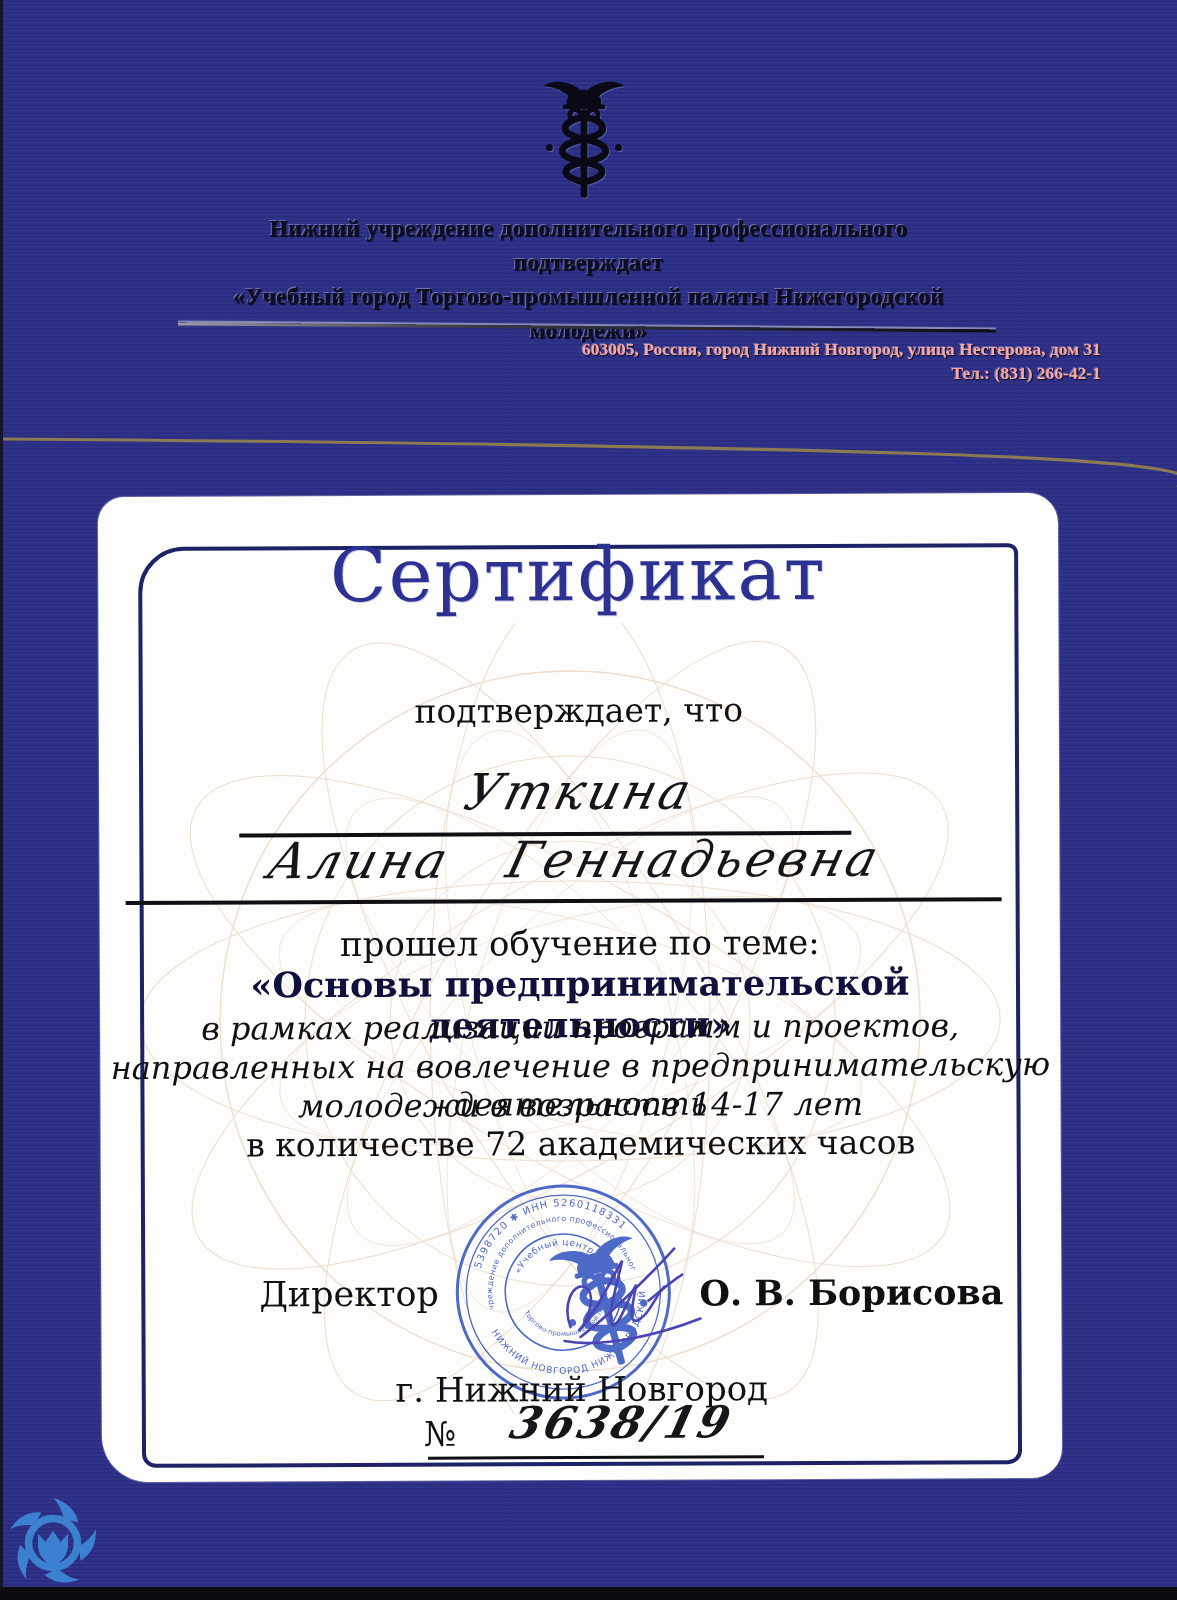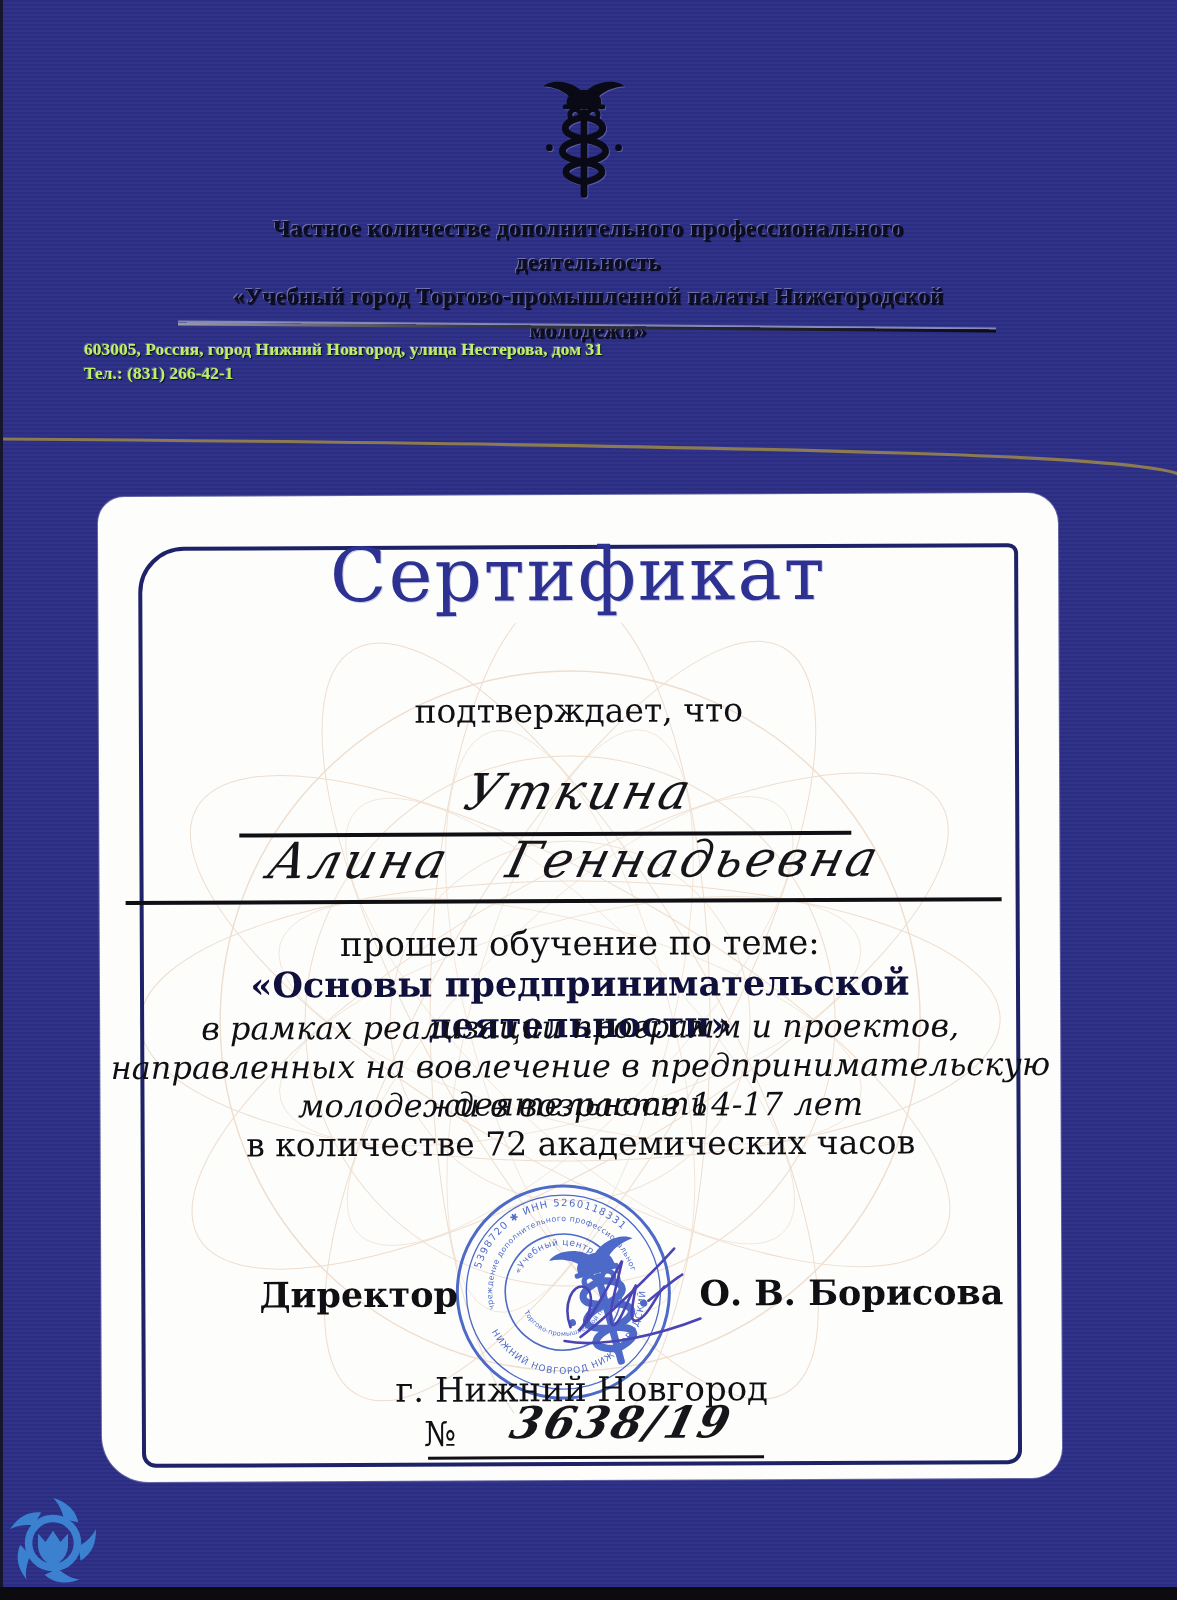--- a/index.html
+++ b/index.html
@@ -27,24 +27,24 @@
     color:#0d0d24;
     text-shadow:-1px -1px 0 rgba(190,195,225,.45), 1px 1px 1px rgba(0,0,0,.85);
   }
   .header-divider{
     position:absolute;left:178px;top:326px;width:818px;height:3px;
     background:linear-gradient(to right,#9a9aa6,#3a3a44 35%,#0c0c14);
     box-shadow:0 -2px 1px rgba(215,218,235,.55);
     transform:rotate(.5deg);
   }
   .address-block{
-    position:absolute;left:84px;top:337px;width:997px;text-align:left;
+    position:absolute;left:104px;top:337px;width:997px;text-align:right;
     font-family:"Liberation Serif","DejaVu Serif",serif;
     font-weight:bold;font-size:17.5px;line-height:24px;
-    color:#bef264;
+    color:#fca5a5;
     text-shadow:-1px -1px 0 rgba(185,190,220,.4), 1px 1px 1px rgba(0,0,0,.8);
   }
   .gold-line-svg{position:absolute;left:0;top:425px;width:1177px;height:90px;}
 
   
   .panel{
     position:absolute;left:100px;top:495px;width:960px;height:985px;
     background:#fdfdfc;border-radius:26px 30px 30px 46px;
     transform:rotate(-.25deg);
     box-shadow:0 0 0 1px rgba(255,255,255,.25);
@@ -68,21 +68,21 @@
   .name-rule{position:absolute;height:3.5px;background:#101014;}
   .rule1{left:140px;top:337px;width:612px;}
   .rule2{left:26px;top:404px;width:876px;}
   .course-intro{top:428px;font-size:34px;}
   .course-title{top:468px;font-size:35px;font-weight:bold;color:#10103c;}
   .prog{font-style:italic;font-size:32px;}
   .p1{top:513px;}
   .p2{top:552px;left:-14px;width:calc(100% + 28px);}
   .p3{top:591px;}
   .hours{top:629px;font-size:33px;}
-  .director-label{position:absolute;left:158px;top:778px;font-size:35px;font-weight:bold;color:#101014;text-align:right;}
+  .director-label{position:absolute;left:158px;top:778px;font-size:35px;font-weight:normal;color:#101014;text-align:right;}
   .director-name{position:absolute;left:598px;top:778px;width:330px;font-size:35px;font-weight:bold;color:#101014;}
   .city{top:874px;font-size:34px;}
   .num-label{position:absolute;left:322px;top:918px;font-size:34px;color:#101014;}
   .num-value{position:absolute;left:380px;top:902px;width:280px;text-align:center;font-size:44px;font-weight:bold;}
   .num-rule{position:absolute;left:326px;top:961px;width:336px;height:2.5px;background:#101014;}
 
   .seal{position:absolute;left:347px;top:682px;width:230px;height:230px;opacity:.92;}
   .seal text{fill:#3f5ec5;font-family:"DejaVu Sans","Liberation Sans",sans-serif;}
   .signature{position:absolute;left:455px;top:740px;width:150px;height:120px;}
 
@@ -109,22 +109,22 @@
   </defs>
 </svg>
 
 <div class="bg-texture"></div>
 
 <svg class="emblem" viewBox="0 0 100 130">
   <use href="#cad"></use>
 </svg>
 
 <div class="org-block">
-  <div>Частное количестве дополнительного профессионального</div>
-  <div>деятельность</div>
+  <div>Нижний учреждение дополнительного профессионального</div>
+  <div>подтверждает</div>
   <div>«Учебный город Торгово-промышленной палаты Нижегородской</div>
   <div>молодежи»</div>
 </div>
 
 <div class="header-divider"></div>
 
 <div class="address-block">
   <div>603005, Россия, город Нижний Новгород, улица Нестерова, дом 31</div>
   <div>Тел.: (831) 266-42-1</div>
 </div>

